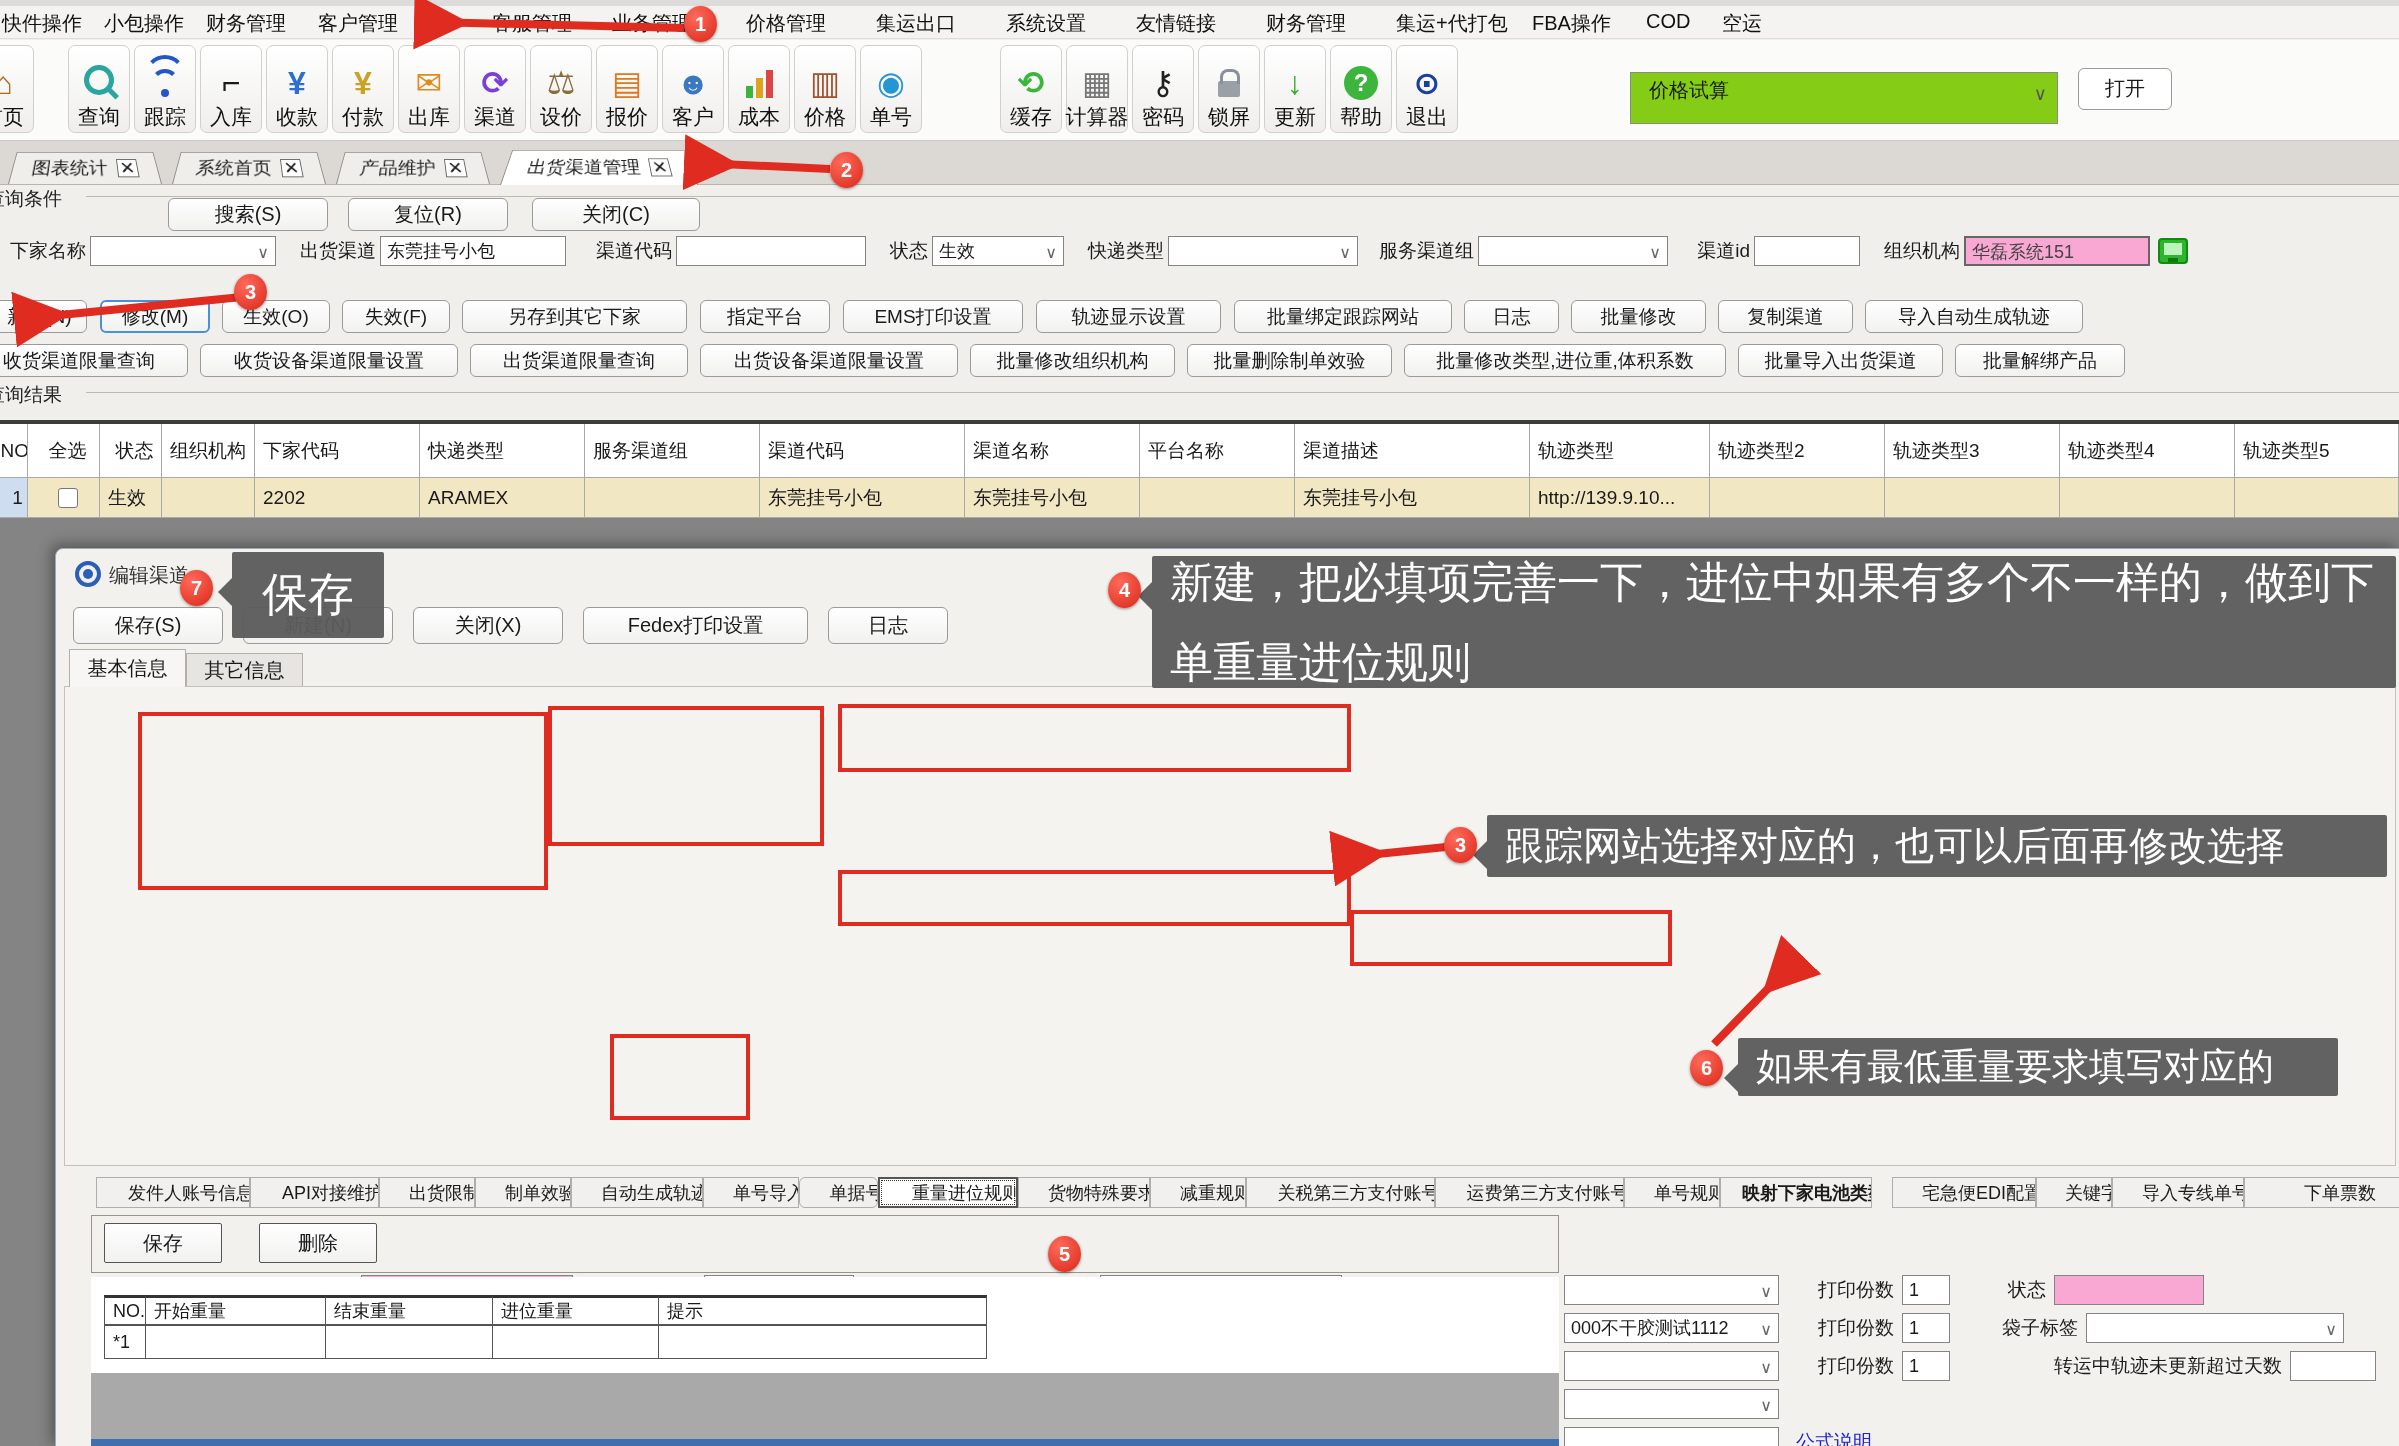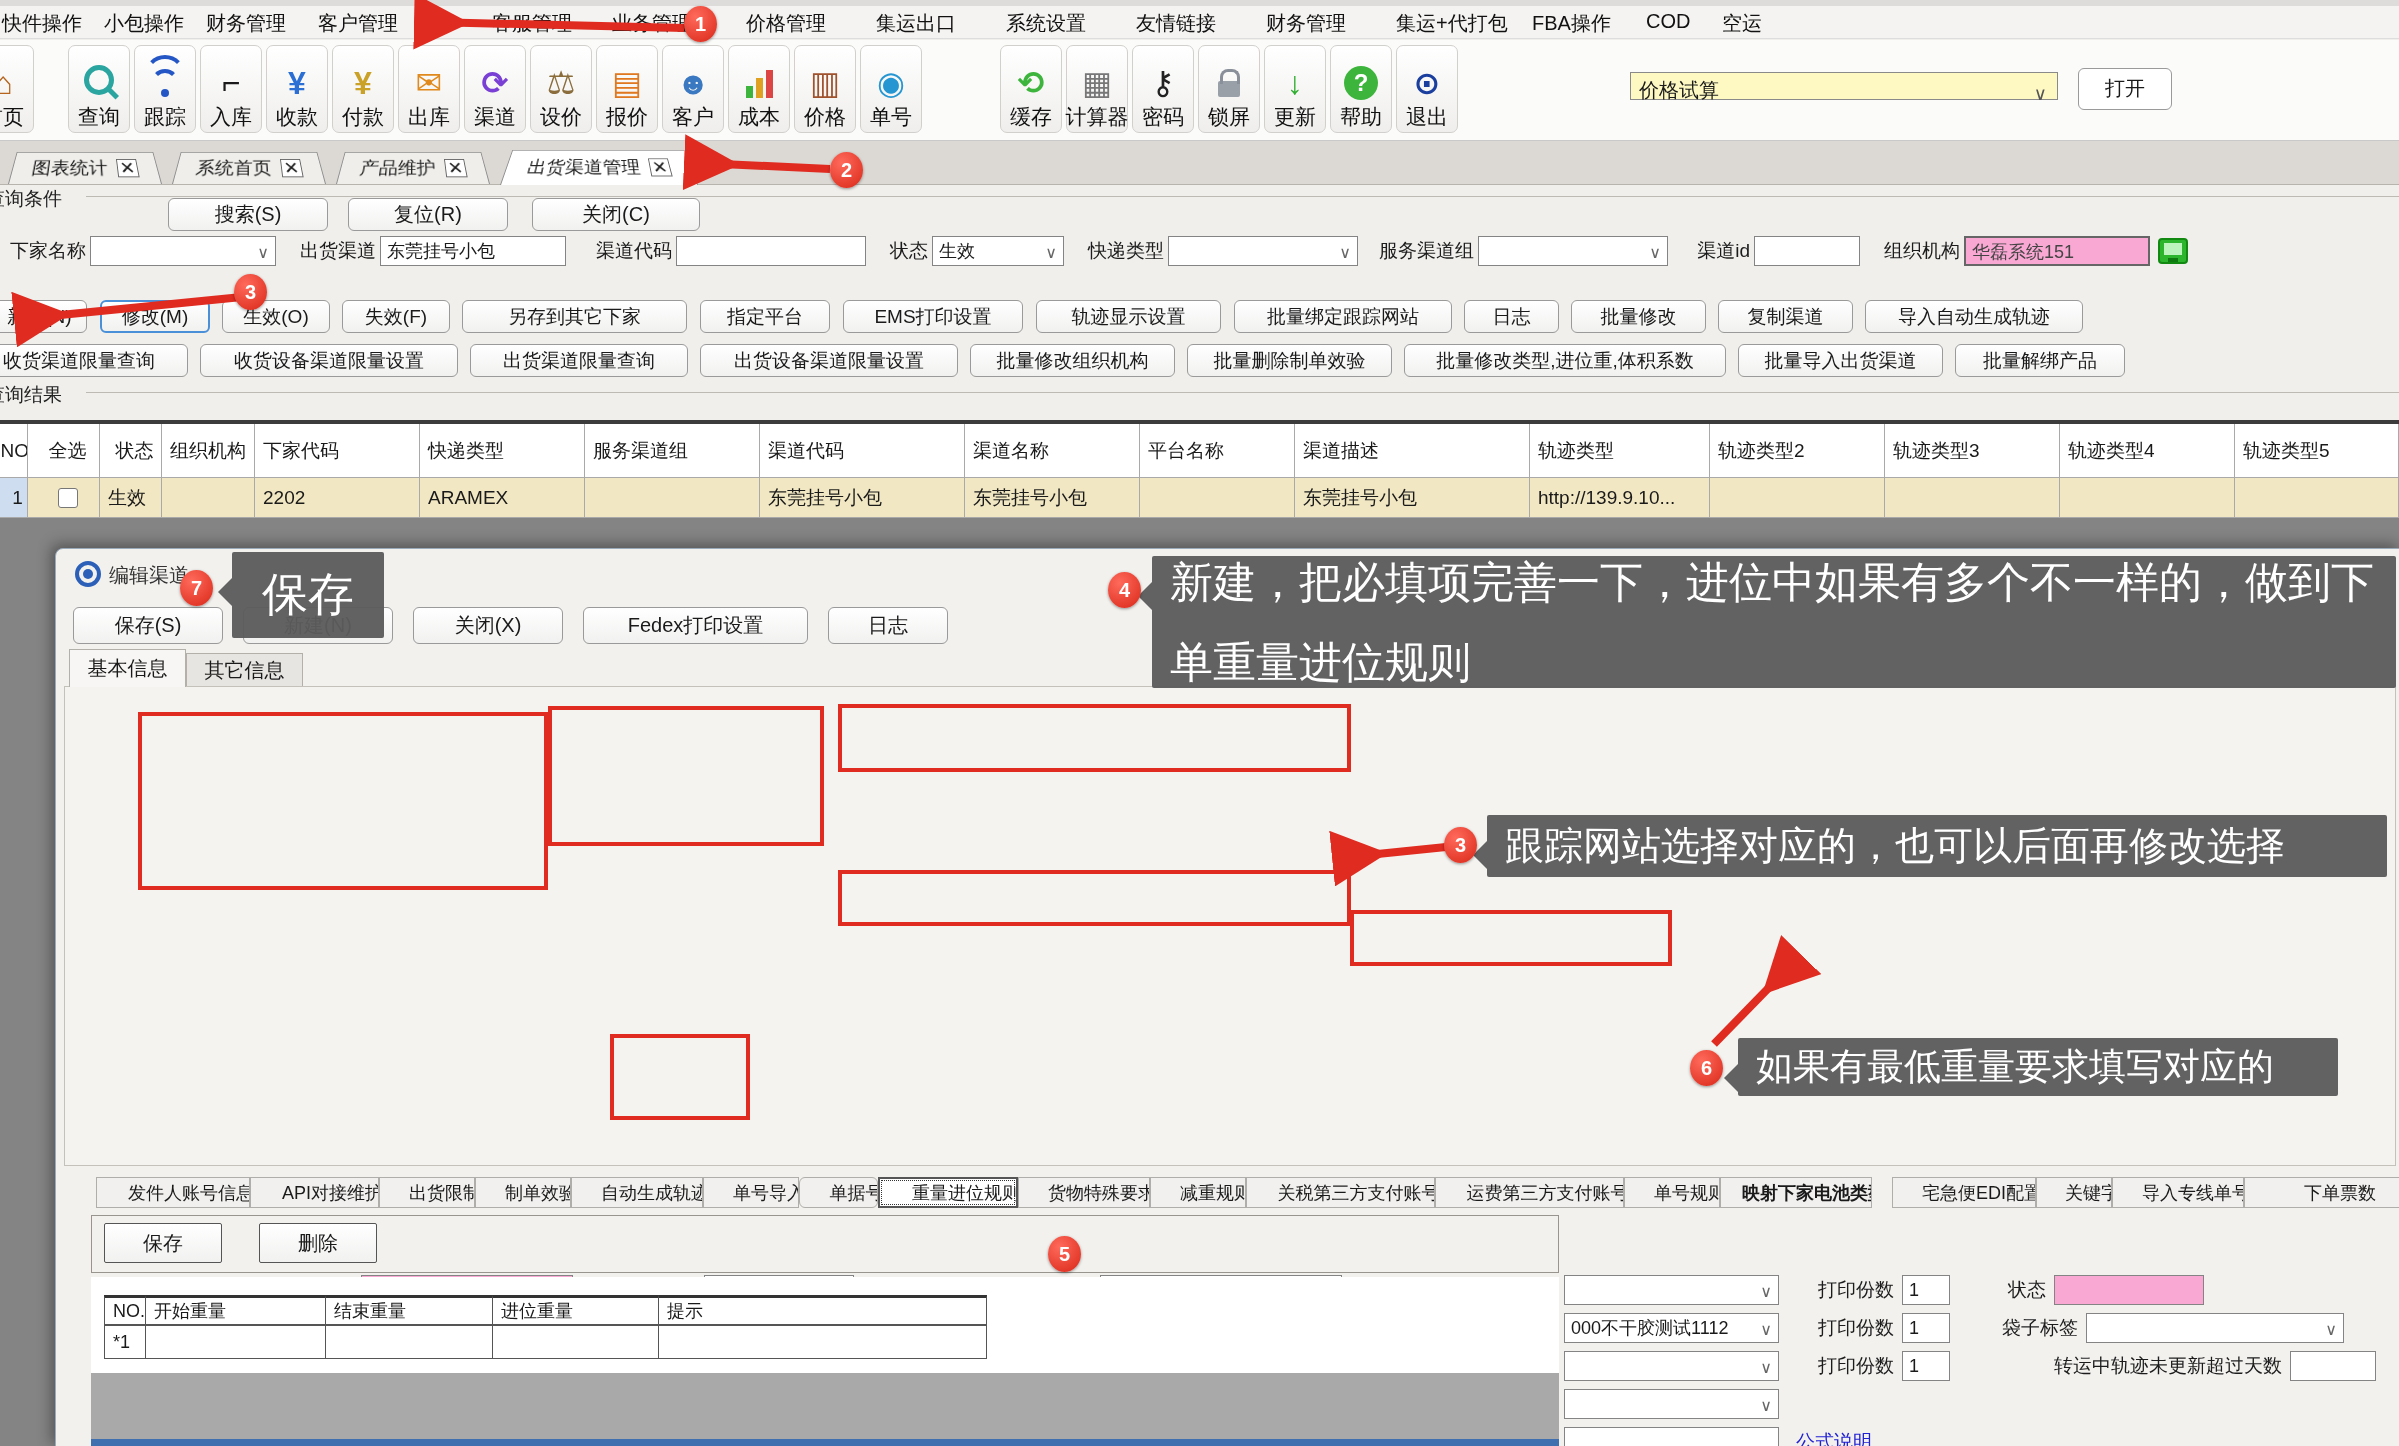--- a/index.html
+++ b/index.html
@@ -16,21 +16,21 @@
   .ticon{height:44px;display:flex;align-items:center;justify-content:center;font-size:32px;line-height:44px;}
   .ic-round{width:34px;height:34px;border-radius:50%;color:#fff;font-size:24px;font-weight:bold;display:flex;align-items:center;justify-content:center;}
   .ic-mag{width:20px;height:20px;border:5px solid #2aa5a0;border-radius:50%;position:relative;margin-bottom:6px;}
   .ic-mag:after{content:"";position:absolute;width:12px;height:5px;background:#2aa5a0;transform:rotate(45deg);right:-10px;bottom:-6px;}
   .ic-wifi{position:relative;width:38px;height:32px;}
   .ic-wifi b{position:absolute;left:50%;bottom:2px;transform:translateX(-50%);border:4px solid #2457c5;border-color:#2457c5 transparent transparent transparent;border-radius:50%;}
   .ic-bars{display:flex;align-items:flex-end;gap:3px;height:30px;}
   .ic-bars b{width:7px;display:block;}
   .ic-lock{position:relative;width:22px;height:16px;background:#9aa0a8;border-radius:2px;margin-top:12px;}
   .ic-lock:before{content:"";position:absolute;left:2px;top:-12px;width:14px;height:12px;border:3px solid #8a9099;border-bottom:none;border-radius:8px 8px 0 0;}
-  #quick-select{position:absolute;left:1630px;top:72px;width:428px;height:28px;border:1px solid #8a8a8a;background:#fef9c3;font-size:20px;line-height:34px;padding-left:8px;box-sizing:border-box;}
+  #quick-select{position:absolute;left:1630px;top:72px;width:428px;height:52px;border:1px solid #8a8a8a;background:#84cc16;font-size:20px;line-height:34px;padding-left:18px;box-sizing:border-box;}
   #quick-select .car{position:absolute;right:10px;top:4px;color:#555;font-size:18px;}
   #open-btn{position:absolute;left:2078px;top:68px;width:92px;height:40px;border:1px solid #9a9a9a;border-radius:6px;background:#fff;font-size:20px;text-align:center;line-height:38px;}
   
   #tabbar{position:absolute;left:0;top:141px;width:2399px;height:43px;background:#dcd9d4;border-bottom:1px solid #b7b4ae;}
   .mtab{position:absolute;top:6px;height:36px;background:#efeeeb;border:1px solid #8e8e8e;border-bottom:none;
         display:flex;align-items:center;justify-content:center;gap:10px;font-size:20px;
         transform:perspective(60px) rotateX(12deg);transform-origin:bottom;}
   .mtab.active{background:#fff;top:3px;height:40px;z-index:2;}
   .tclose{font-weight:bold;font-size:19px;border:1px solid #666;background:#fff;line-height:19px;padding:0 2px;}
   

